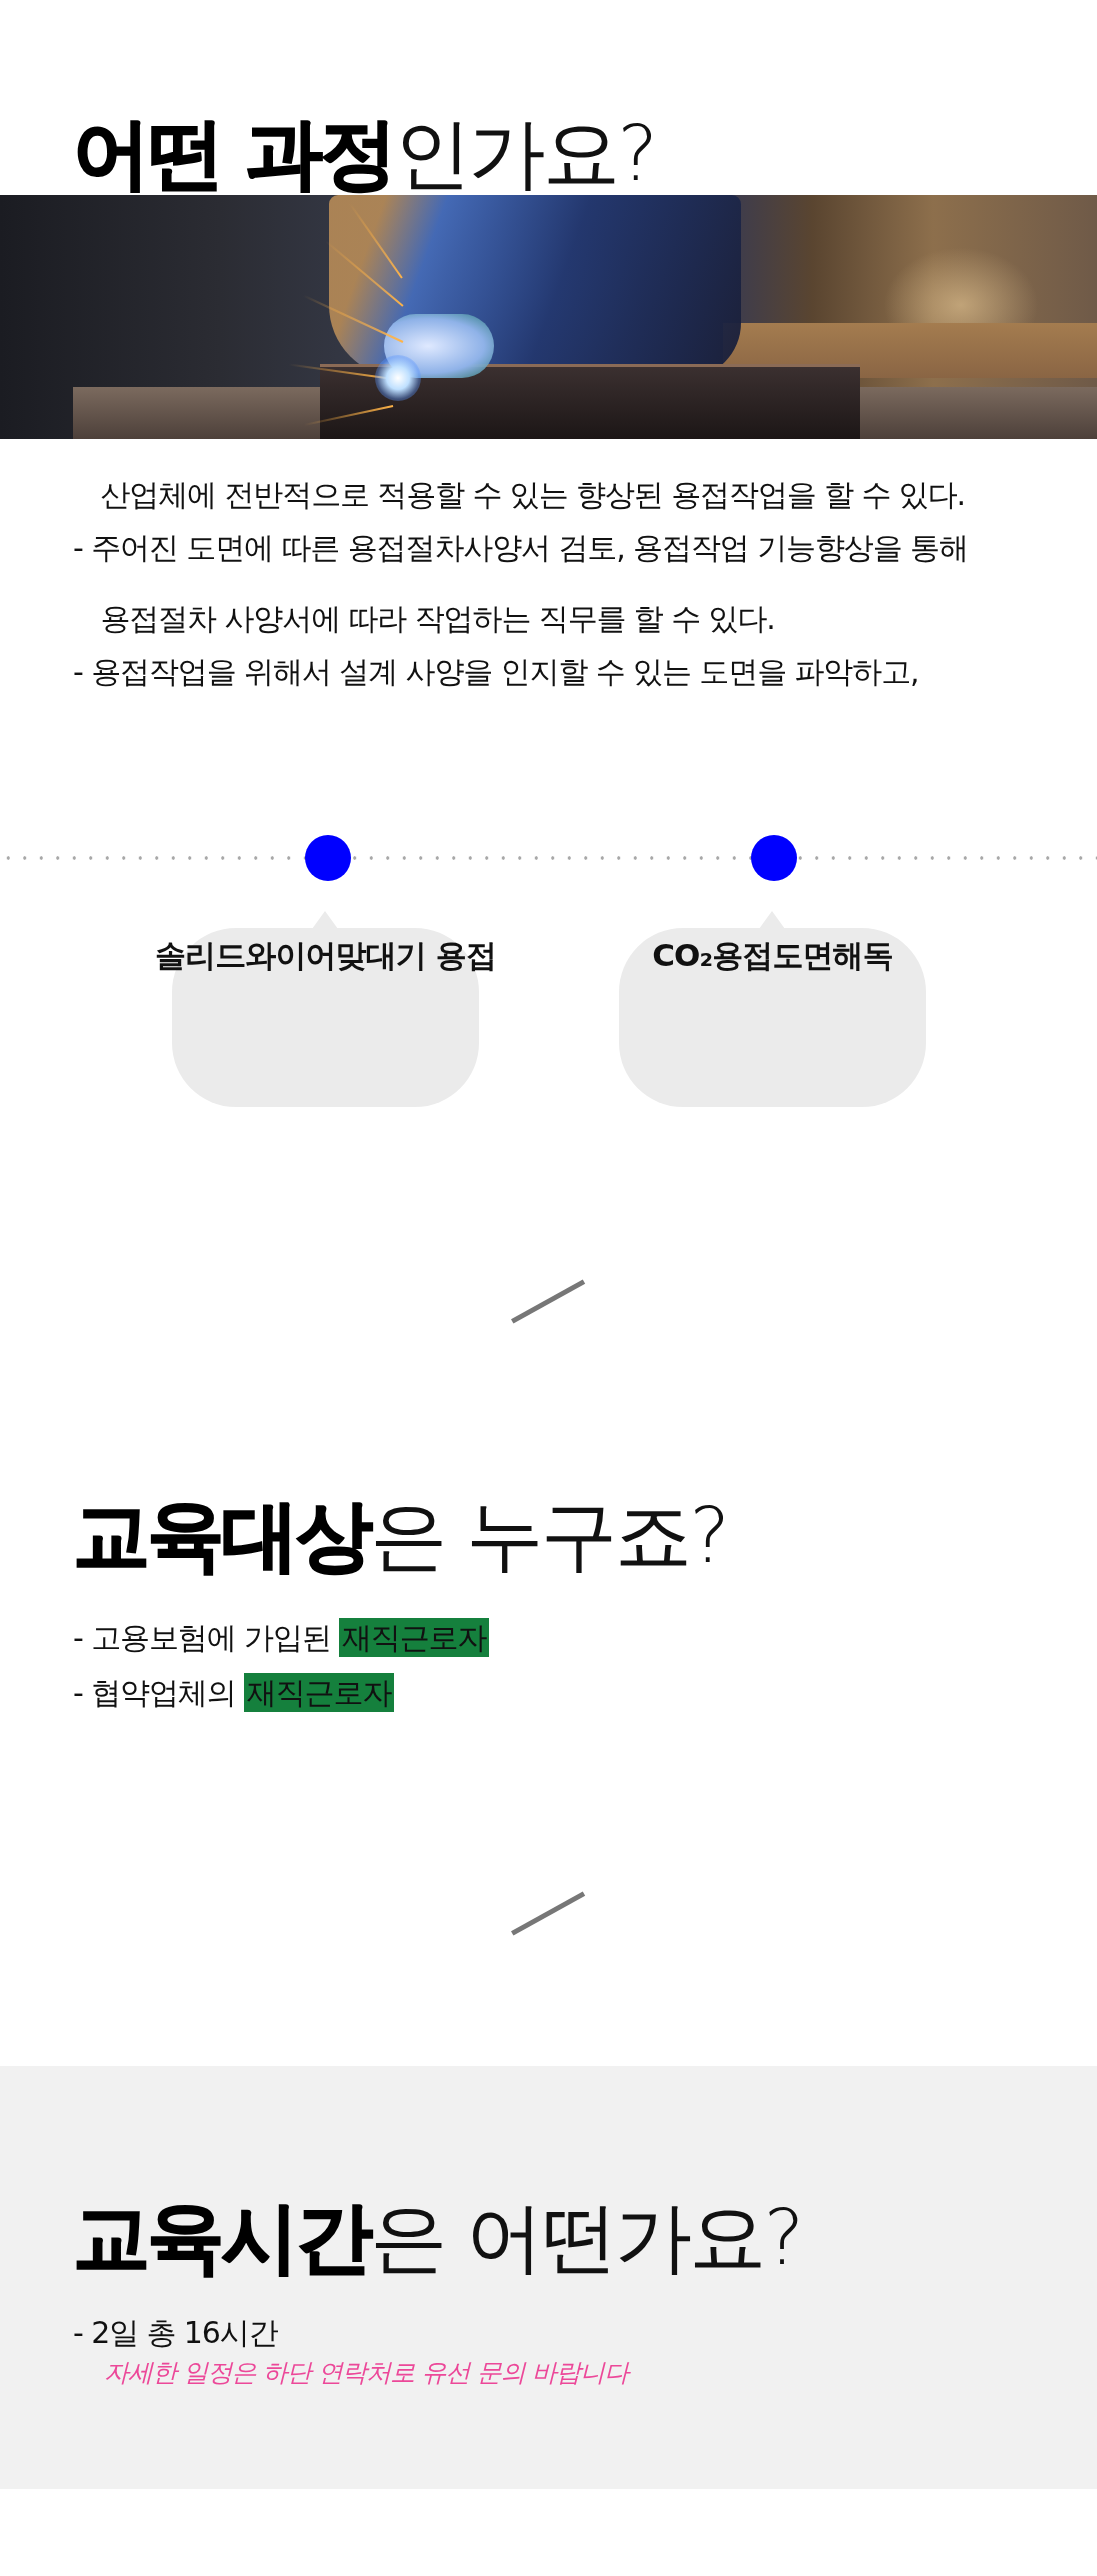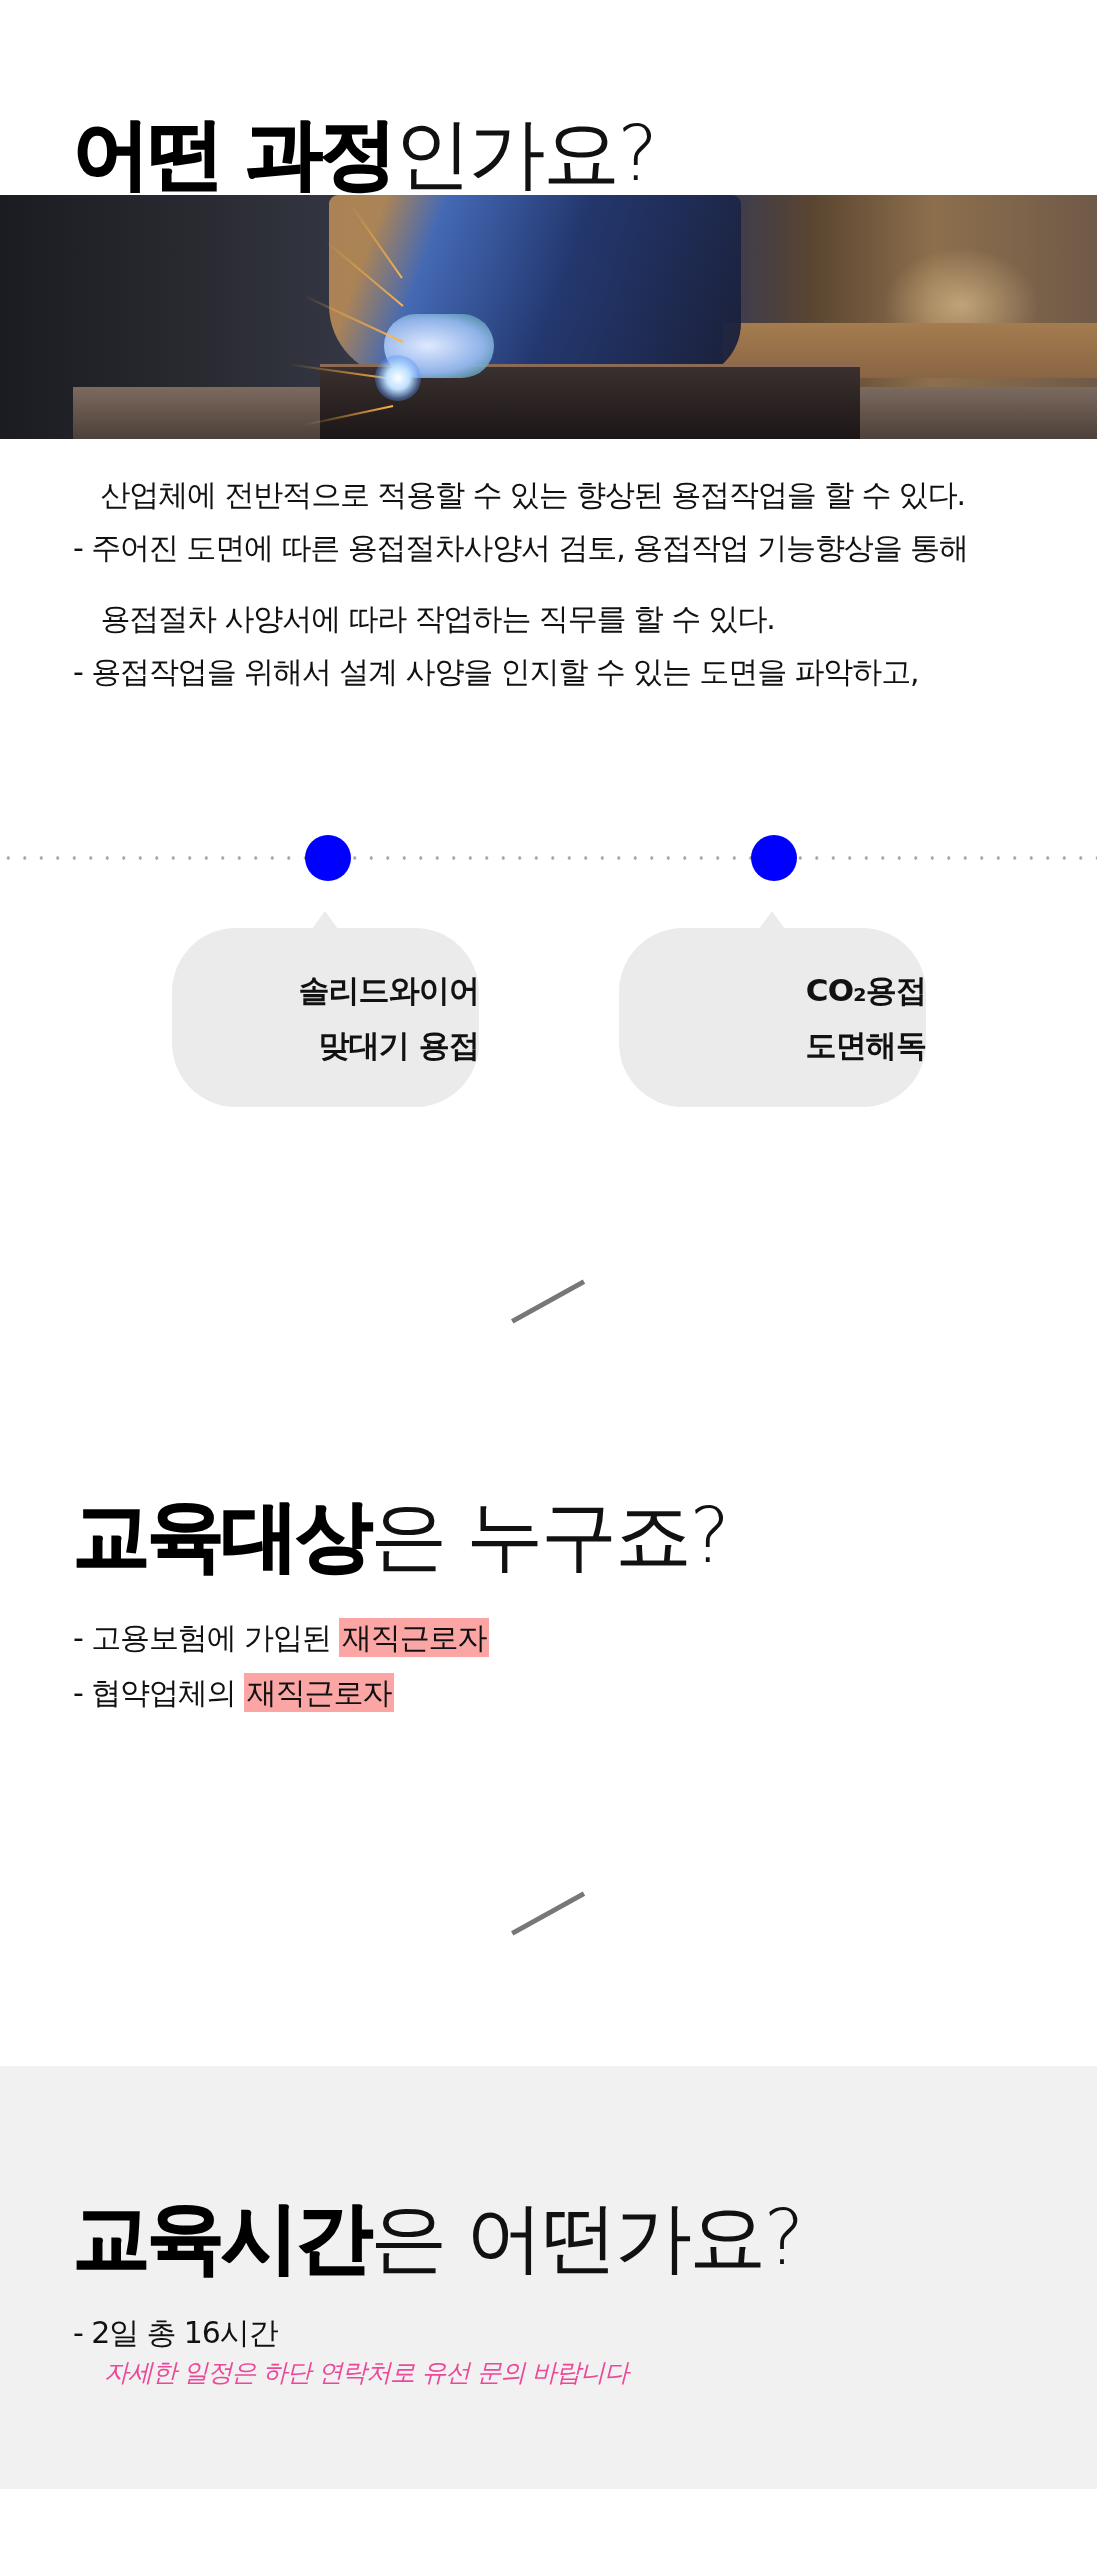--- a/index.html
+++ b/index.html
@@ -90,42 +90,42 @@
   .dot {
     position: absolute; width: 46px; height: 46px; border-radius: 50%;
     background: #0000ff; top: 835px;
   }
   .bubble {
     position: absolute;
     top: 928px;
     width: 307px; height: 179px;
     background: #ebebeb;
     border-radius: 64px;
-    display: flex; flex-direction: column; align-items: flex-end; justify-content: center;
+    display: flex; align-items: flex-start; justify-content: center;
     font-size: 31px; font-weight: bold; line-height: 55px; letter-spacing: -0.9px;
     color: #111;
   }
   .bubble::before {
     content: ""; position: absolute; top: -17.4px; left: 50%; margin-left: -13.7px;
     border-left: 13.7px solid transparent; border-right: 13.7px solid transparent;
     border-bottom: 18.3px solid #ebebeb;
   }
   .bubble .bl { display: block; white-space: nowrap; }
 
   .slash {
     position: absolute; width: 82px; height: 4.6px; background: #777;
     transform: rotate(-29deg); transform-origin: center center;
   }
 
   .bullets {
     position: absolute; left: 73px; top: 1610px;
     font-size: 30px; line-height: 55px; letter-spacing: -1.1px; color: #111;
   }
   .bullets .row { white-space: nowrap; height: 55px; }
-  .hl { background: #fca5a5; padding: 1.8px 2.7px; }
+  .hl { background: #15803d; padding: 1.8px 2.7px; }
 
   .gray {
     position: absolute; left: 0; top: 2066px; width: 1098px; height: 423px;
     background: #f1f1f1;
   }
   .hours {
     position: absolute; left: 73px; top: 2312px;
     font-size: 30px; line-height: 42px; letter-spacing: -1.1px; color: #111; white-space: nowrap;
   }
   .note {

